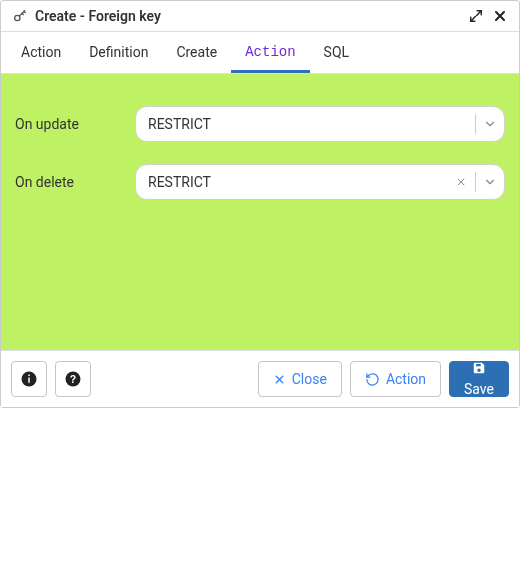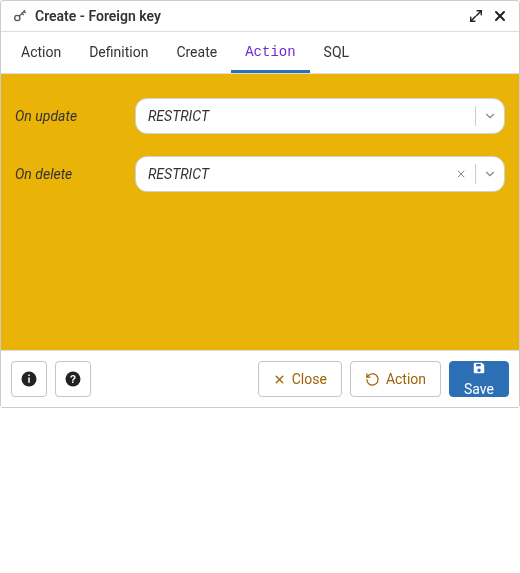--- a/index.html
+++ b/index.html
@@ -54,24 +54,23 @@
   }
   .tab.active {
     color: #6d28d9;
     border-bottom-color: #2f6fb5;
     font-weight: 500;
     font-family: Liberation Mono, monospace;
   }
 
   .content {
     flex: 1;
-    background: #eab308;
-    padding: 24px 14px;
+    background: #bef264;
+    padding: 32px 14px;
     overflow: auto;
-    font-style: italic;
   }
   .form-row {
     display: flex;
     align-items: center;
     margin-bottom: 22px;
   }
   .form-label {
     width: 120px;
     flex: 0 0 120px;
     font-size: 14px;
@@ -119,21 +118,21 @@
   .btn {
     height: 36px;
     padding: 0 14px;
     border: 1px solid #c5c5c5;
     border-radius: 4px;
     background: #fff;
     display: inline-flex; align-items: center; justify-content: center;
     gap: 6px;
     cursor: pointer;
     font-size: 14px;
-    color: #a16207;
+    color: #3b82f6;
   }
   .btn.primary {
     background: #2c6fb5;
     border-color: #2c6fb5;
     color: #fff;
     flex-direction: column;
   }
   .btn .icon, .iconbtn .icon {
     display: inline-flex; align-items: center; justify-content: center;
   }

